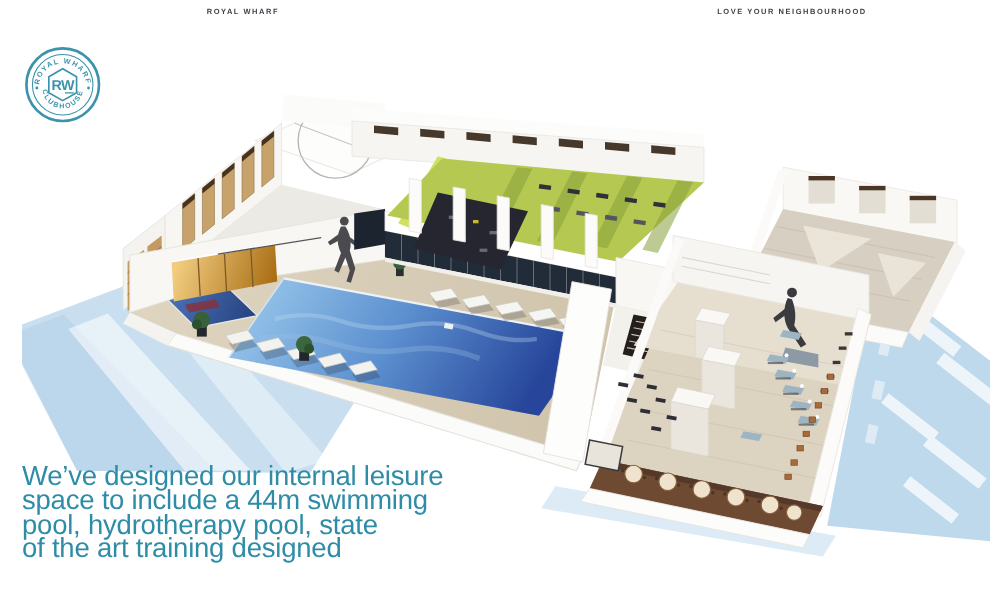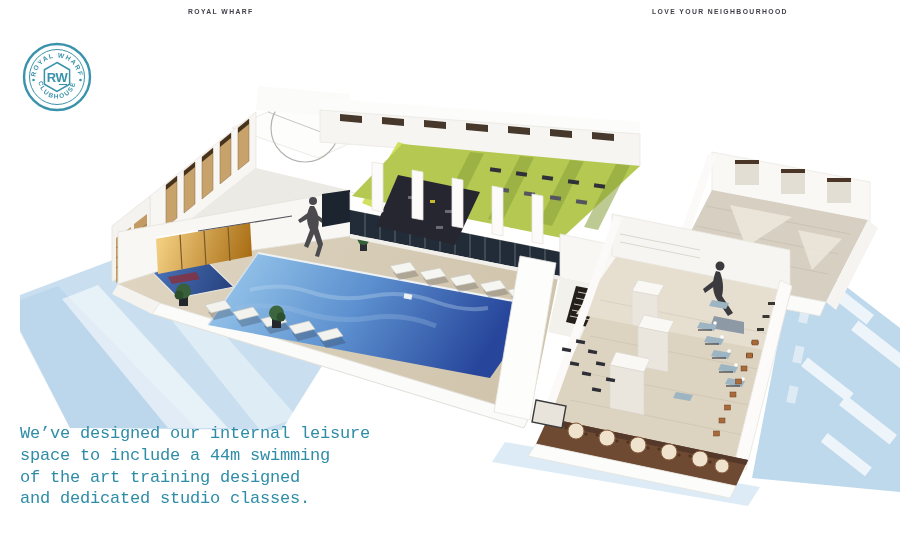--- a/index.html
+++ b/index.html
@@ -10,21 +10,21 @@
   html,body{width:900px;height:554px;overflow:hidden;background:var(--page-background);
     font-family:"Liberation Sans","DejaVu Sans",sans-serif}
   .page{position:relative;width:900px;height:554px;background:var(--page-background)}
   .scene{position:absolute;left:0;top:0;width:900px;height:554px}
   .hdr{position:absolute;top:8px;font-size:6.8px;font-weight:bold;letter-spacing:1.4px;
     color:var(--header-text);white-space:nowrap}
   .hdr.brand{left:188px}
   .hdr.motto{left:652px}
   .logo{position:absolute;left:19px;top:39px;width:76px;height:76px}
   .tagline{position:absolute;left:20px;top:423px;color:var(--tagline-text);
-    font-family:Liberation Mono, monospace;font-size:17px;
+    font-family:Liberation Sans, sans-serif;font-size:25px;
     line-height:21.8px;letter-spacing:-0.2px;white-space:nowrap}
 </style>
 </head>
 <body>
 
 <div class="page">
 
   <svg class="scene" viewBox="0 0 900 554" aria-hidden="true">
     <defs>
       <linearGradient id="poolGrad" gradientUnits="userSpaceOnUse" x1="258" y1="253" x2="470" y2="380">
@@ -453,17 +453,17 @@
       </text>
       <text x="38" y="43" font-size="13" font-weight="bold" letter-spacing="-0.5" text-anchor="middle">RW</text>
       <circle cx="14.5" cy="41" r="1.3"></circle>
         <circle cx="61.5" cy="41" r="1.3"></circle>
     </g>
   </svg>
 
   <div class="tagline">
     <div>We’ve designed our internal leisure</div>
     <div>space to include a 44m swimming</div>
+    <div>pool, hydrotherapy pool, state</div>
     <div>of the art training designed</div>
-    <div>and dedicated studio classes.</div>
   </div>
 
 </div>
 
 </body></html>

